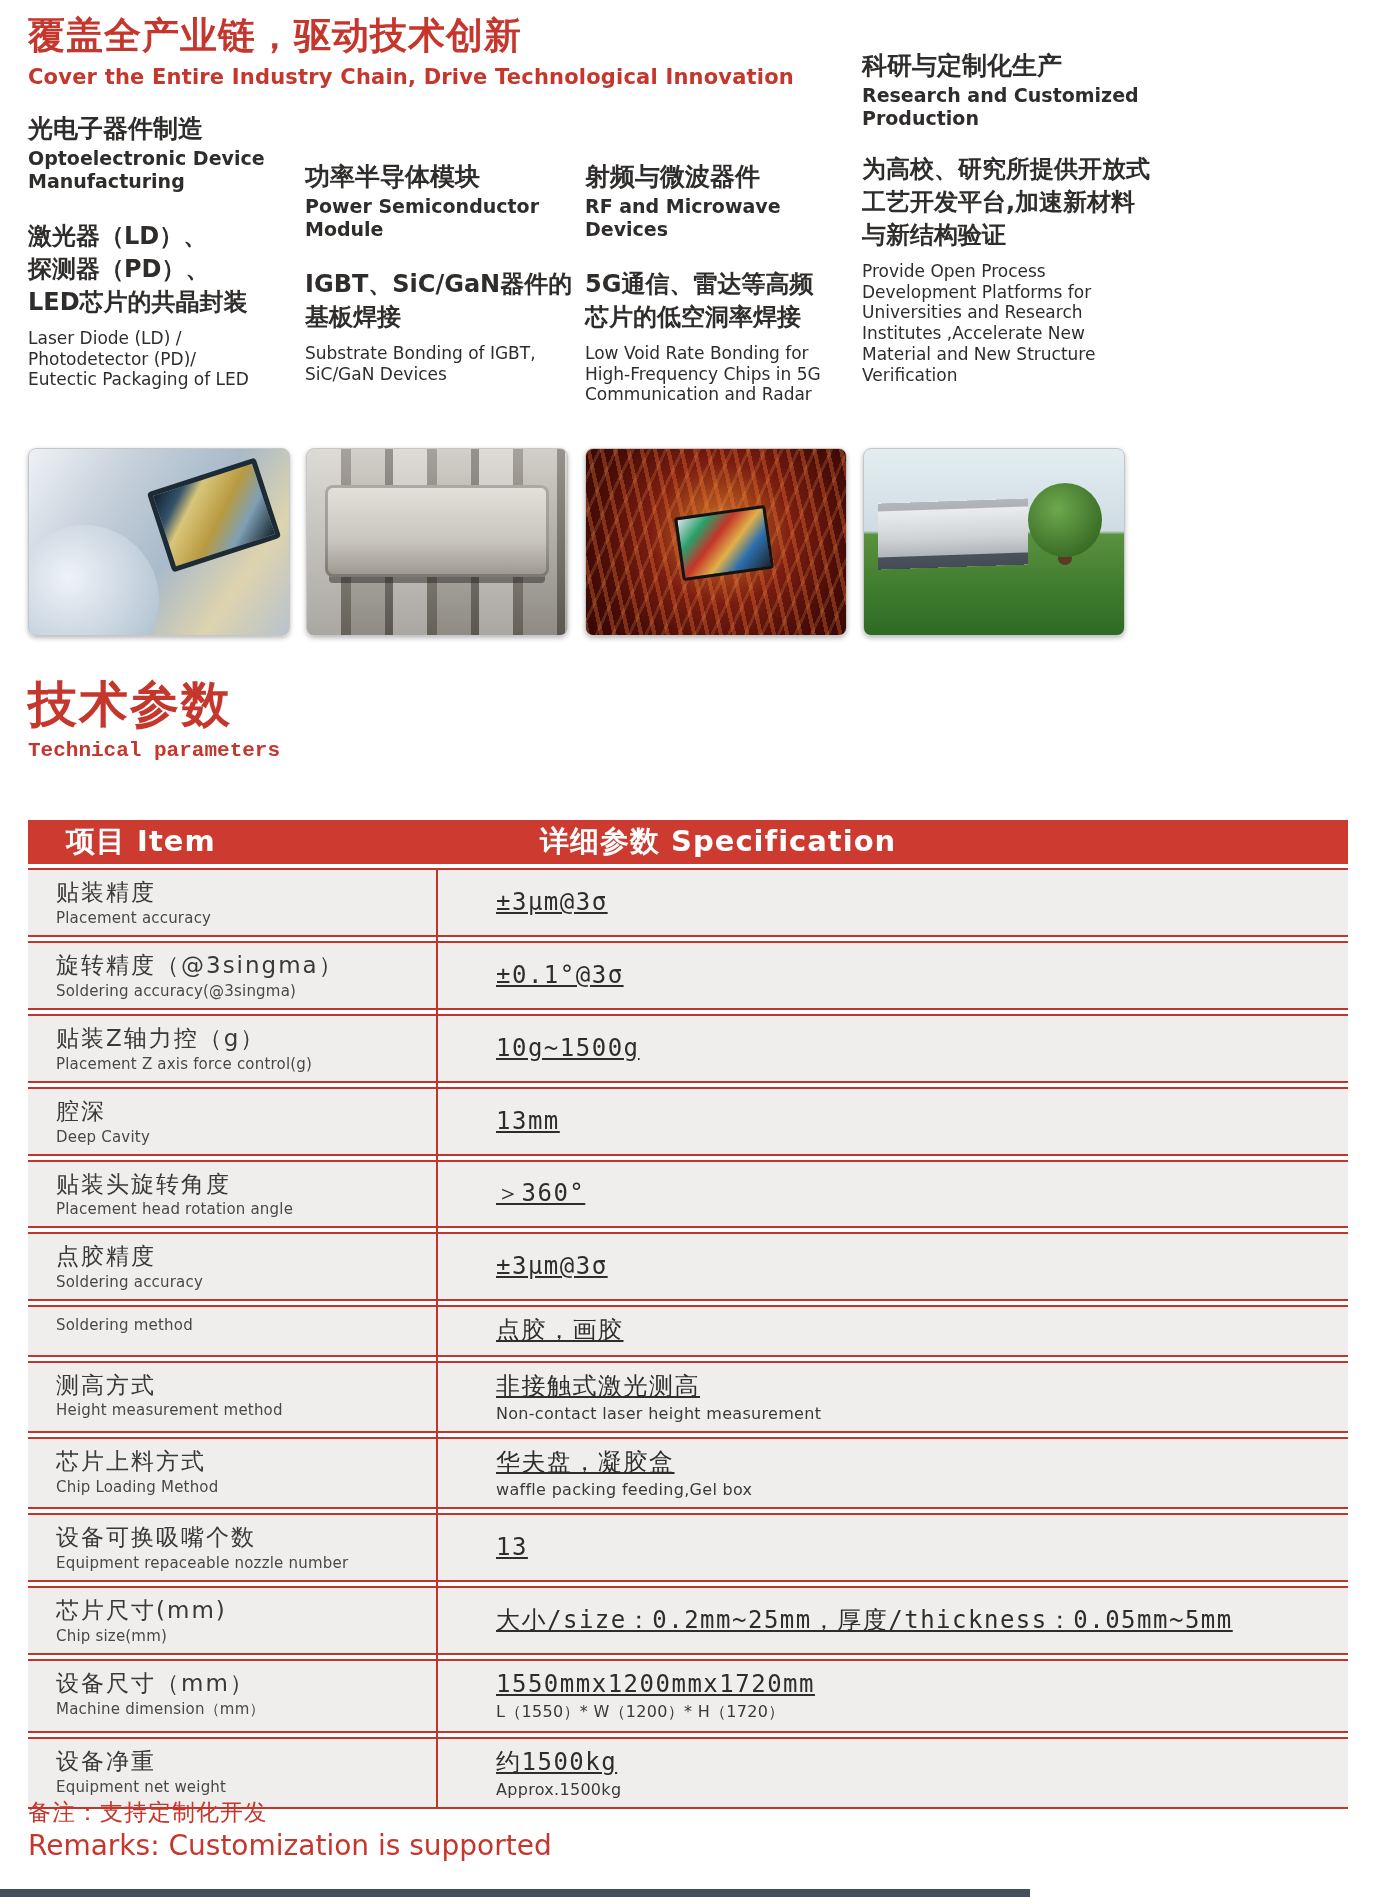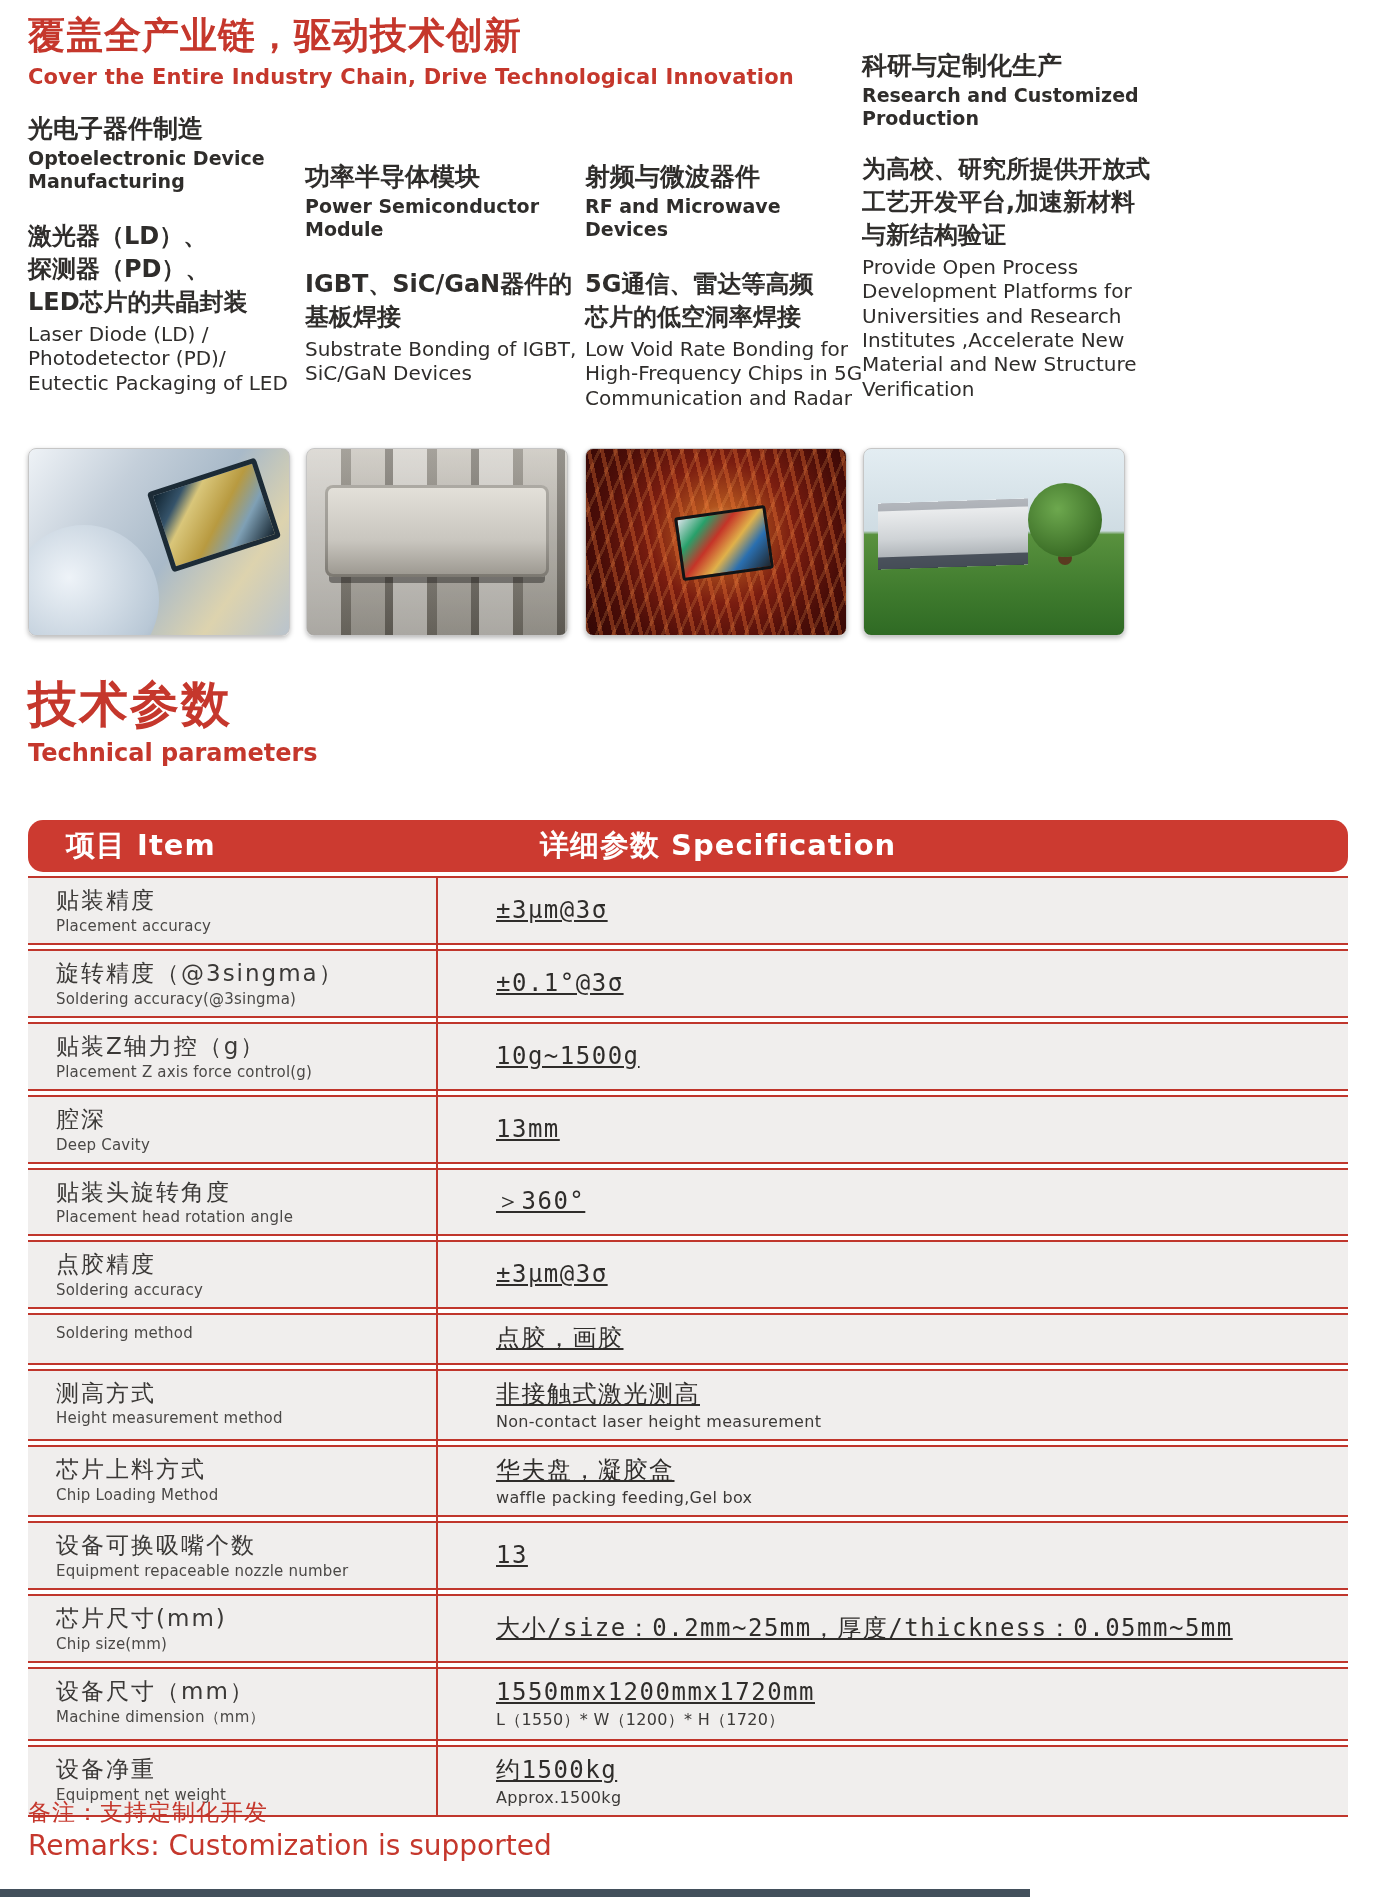--- a/index.html
+++ b/index.html
@@ -19,21 +19,21 @@
 
   
   .top-col{position:absolute;color:#2f2d2b;}
   .col1{left:28px;top:113px;width:276px;}
   .col2{left:305px;top:161px;width:280px;}
   .col3{left:585px;top:161px;width:280px;}
   .col4{left:862px;top:50px;width:495px;}
   .col-head-zh{font-size:25px;font-weight:bold;line-height:1.25;}
   .col-head-en{font-size:19px;font-weight:600;line-height:1.22;margin-top:3px;}
   .col-body-zh{font-size:24px;font-weight:bold;line-height:1.38;margin-top:26px;}
-  .col-body-en{font-size:20px;font-weight:500;line-height:1.22;margin-top:3px;}
+  .col-body-en{font-size:17px;font-weight:500;line-height:1.22;margin-top:9px;}
   .col4 .col-body-zh{margin-top:22px;}
 
   
   .photo{
     position:absolute;top:448px;width:260px;height:186px;
     border-radius:8px;border:1px solid #c6c6c6;
     box-shadow:0 2px 5px rgba(0,0,0,.28);
     overflow:hidden;
   }
   .p1{left:28px;background:linear-gradient(125deg,#eef2f6 0%,#c4cfda 30%,#a9bac9 55%,#ddd3ae 78%,#b9c3cd 100%);}
@@ -60,26 +60,26 @@
     background:linear-gradient(180deg,#f2f3f4,#cfd3d6 55%,#9aa0a5);
     box-shadow:inset 0 -26px 0 -14px rgba(40,48,60,.75),inset 0 8px 0 0 rgba(60,70,82,.35);
     transform:skewY(-2deg);}
   .p4::after{content:"";position:absolute;right:22px;top:34px;width:74px;height:74px;border-radius:50%;
     background:radial-gradient(circle at 40% 35%,#6da84e,#3d7028 70%,#2c5a1e);
     box-shadow:0 38px 0 -30px #5a3a20;}
 
   
   .sec{position:absolute;left:28px;top:678px;}
   .sec-zh{font-size:49px;font-weight:bold;color:#c5372c;letter-spacing:2px;line-height:1.1;}
-  .sec-en{font-size:24px;font-weight:bold;color:#c5372c;margin-top:7px;}
+  .sec-en{font-size:21px;font-weight:bold;color:#c5372c;margin-top:7px;font-family:Liberation Mono, monospace;}
 
   
   .tbl{position:absolute;left:28px;top:820px;width:1320px;}
   .tbl-head{
-    display:flex;align-items:center;height:52px;background:#cc3a30;color:#ffffff;border-radius:15px;
+    display:flex;align-items:center;height:44px;background:#cc3a30;color:#ffffff;
   }
   .th-item{width:408px;padding-left:38px;font-size:29px;font-weight:bold;letter-spacing:1px;}
   .th-spec{padding-left:66px;font-size:29px;font-weight:bold;letter-spacing:1px;}
   .tbl-body{position:relative;margin-top:4px;}
   .v-line{position:absolute;left:408px;top:0;bottom:0;width:2px;background:#c0362c;}
   .t-row{
     display:flex;background:#f0eeed;
     border-top:2px solid #c0362c;border-bottom:2px solid #c0362c;
     margin-bottom:4px;
   }

